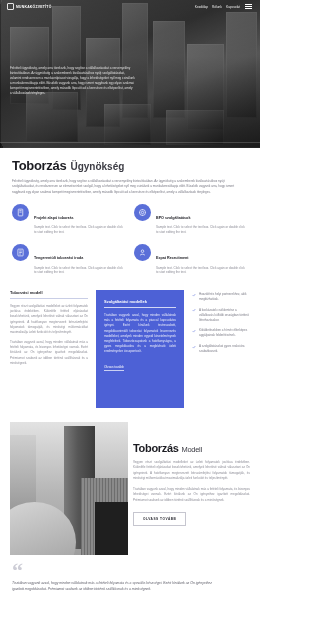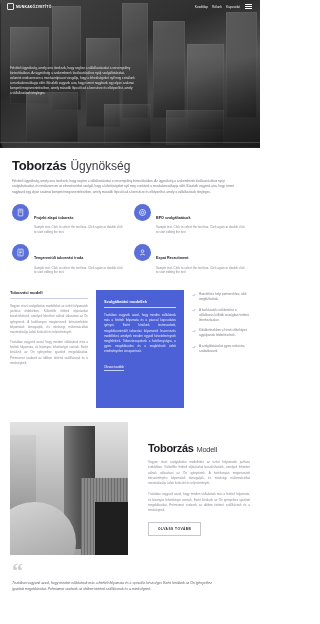--- a/index.html
+++ b/index.html
@@ -71,21 +71,21 @@
   }
   .hero-bottom-rule {
     position: absolute; left: 0; right: 0; bottom: 5px; height: 1px;
     background: rgba(255,255,255,.18); z-index: 6;
   }
 
   
   .agency { padding: 10px 12px 6px; }
   .sec-head { display: flex; align-items: baseline; gap: 4px; }
   .sec-title { font-size: 13px; font-weight: 700; color: #1c1c22; letter-spacing: -.3px; }
-  .sec-title-light { font-size: 12px; font-weight: 400; color: #3c3c44; text-align: right; }
+  .sec-title-light { font-size: 10px; font-weight: 700; color: #3c3c44; text-align: right; }
   .sec-desc {
     margin-top: 6px; font-size: 3.05px; line-height: 1.75; color: #777782; max-width: 238px;
   }
 
   .cards { margin-top: 9px; display: grid; grid-template-columns: 1fr 1fr; gap: 9px 8px; }
   .card { display: flex; gap: 5px; align-items: flex-start; }
   .card-ic {
     flex: 0 0 auto; width: 17px; height: 17px; border-radius: 50%;
     background: #5a6fd8; display: flex; align-items: center; justify-content: center;
   }
@@ -116,21 +116,21 @@
     border-bottom: 1px solid rgba(255,255,255,.7); display: inline-block; padding-bottom: 1px;
   }
 
   .checks { padding-top: 2px; }
   .chk { display: flex; gap: 3px; align-items: flex-start; margin-bottom: 6px; }
   .chk-ic { flex: 0 0 auto; width: 4px; height: 4px; margin-top: .5px; }
   .chk-ic svg { width: 4px; height: 4px; display: block; }
   .chk-t { font-size: 3px; line-height: 1.62; color: #7b7b86; }
 
   
-  .modell { display: grid; grid-template-columns: 118px 1fr; gap: 0 20px; padding: 4px 10px 0; }
+  .modell { display: grid; grid-template-columns: 118px 1fr; gap: 0 5px; padding: 4px 10px 0; }
   .modell-img {
     height: 133px; overflow: hidden; position: relative; background: #8f8f8f;
   }
   .m-photo { position: absolute; inset: 0; }
   .m-sky { position: absolute; inset: 0; background: linear-gradient(180deg,#e2e2e2,#b4b4b4 55%,#9d9d9d); }
   .m-tower {
     position: absolute; left: 46%; top: 3%; width: 26%; height: 92%;
     background: linear-gradient(90deg,#7b7b7b,#565656 45%,#3c3c3c);
   }
   .m-tower2 {

